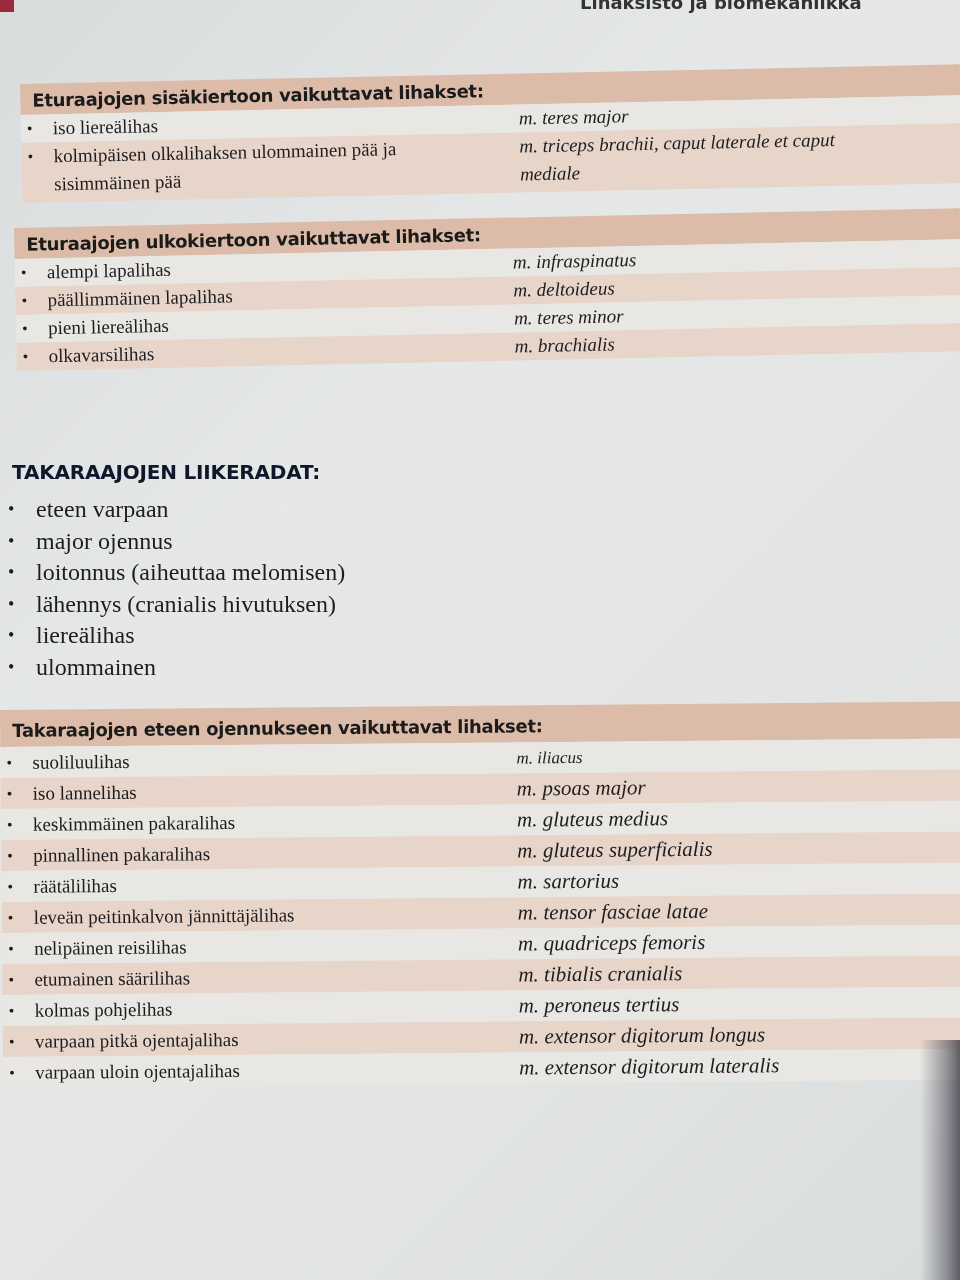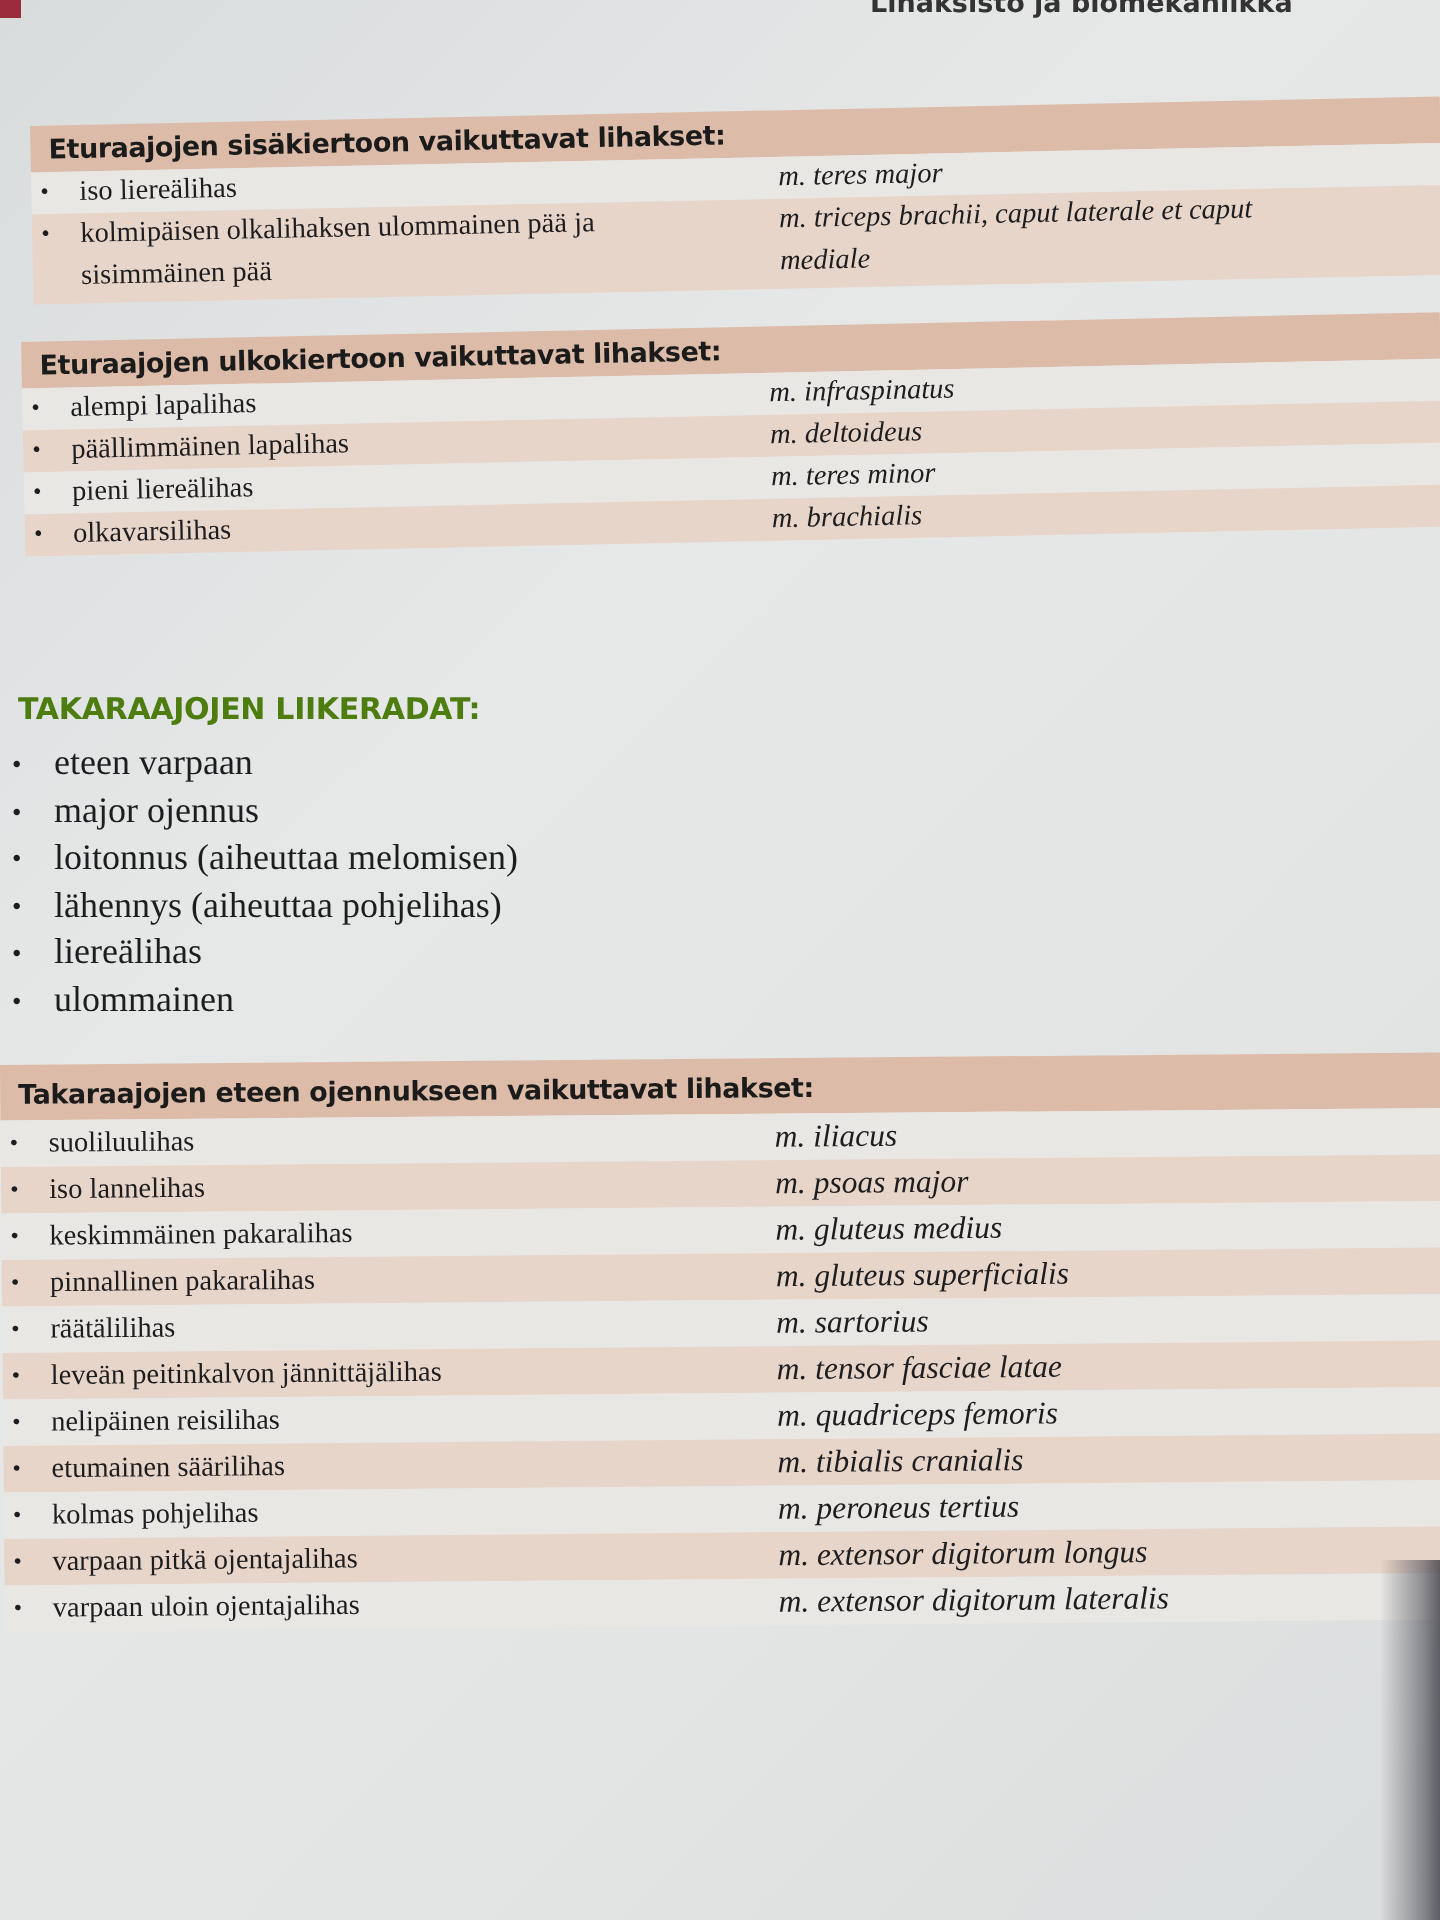--- a/index.html
+++ b/index.html
@@ -32,21 +32,21 @@
       padding: 0 0 0 6px;
     }
     .tb-row.shade { background: #e8d5ca; }
     .tb-row.light { background: #e9e7e3; }
     .bullet { width: 26px; flex: 0 0 26px; font-size: 16px; }
     .finnish { flex: 0 0 466px; }
     .latin { font-style: italic; }
     .section-title {
       position: absolute; left: 12px; top: 460px;
       font-family: "DejaVu Sans", sans-serif; font-weight: bold; font-size: 20px;
-      color: #4d7c0f; letter-spacing: -0.2px;
+      color: #0f172a; letter-spacing: -0.2px;
     }
     .move-list { position: absolute; left: 8px; top: 494px; margin: 0; padding: 0; list-style: none; }
     .move-list li { font-size: 24px; line-height: 31.5px; display: flex; }
     .move-list .bullet { width: 28px; flex: 0 0 28px; font-size: 18px; line-height: 31.5px; }
   </style>
 </head>
 <body>
 
 <div class="corner-mark"></div>
 <div class="running-head">Lihaksistö ja biomekaniikka</div>
@@ -98,38 +98,38 @@
   <li>
       <span class="bullet">•</span>
       <span>major ojennus</span>
     </li>
   <li>
       <span class="bullet">•</span>
       <span>loitonnus (aiheuttaa melomisen)</span>
     </li>
   <li>
       <span class="bullet">•</span>
-      <span>lähennys (aiheuttaa pohjelihas)</span>
+      <span>lähennys (cranialis hivutuksen)</span>
     </li>
   <li>
       <span class="bullet">•</span>
       <span>liereälihas</span>
     </li>
   <li>
       <span class="bullet">•</span>
       <span>ulommainen</span>
     </li>
 </ul>
 
 <div class="table-block" style="top:710px; left:0; transform: rotate(-0.5deg); transform-origin: left top;">
   <div class="tb-header" style="padding:10px 12px 6px 12px;">Takaraajojen eteen ojennukseen vaikuttavat lihakset:</div>
   <div class="tb-row light" style="line-height:31px; padding-left:6px;">
     <span class="bullet">•</span>
     <span class="finnish" style="flex-basis:484px;">suoliluulihas</span>
-    <span class="latin" style="font-size:21px;text-align:center;">m. iliacus</span>
+    <span class="latin" style="font-size:17px;text-align:center;">m. iliacus</span>
   </div>
   <div class="tb-row shade" style="line-height:31px; padding-left:6px;">
     <span class="bullet">•</span>
     <span class="finnish" style="flex-basis:484px;">iso lannelihas</span>
     <span class="latin" style="font-size:21px;">m. psoas major</span>
   </div>
   <div class="tb-row light" style="line-height:31px; padding-left:6px;">
     <span class="bullet">•</span>
     <span class="finnish" style="flex-basis:484px;">keskimmäinen pakaralihas</span>
     <span class="latin" style="font-size:21px;">m. gluteus medius</span>

